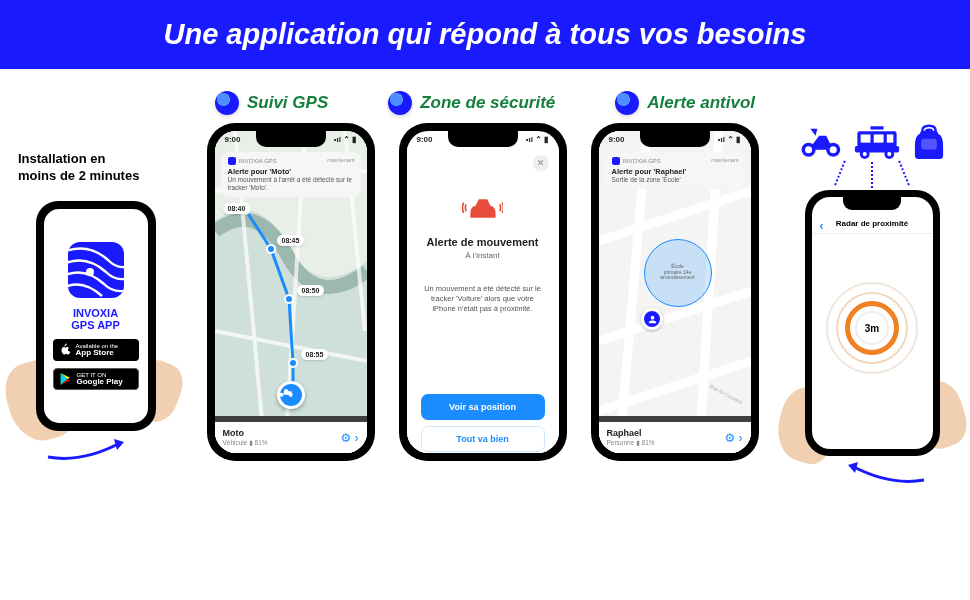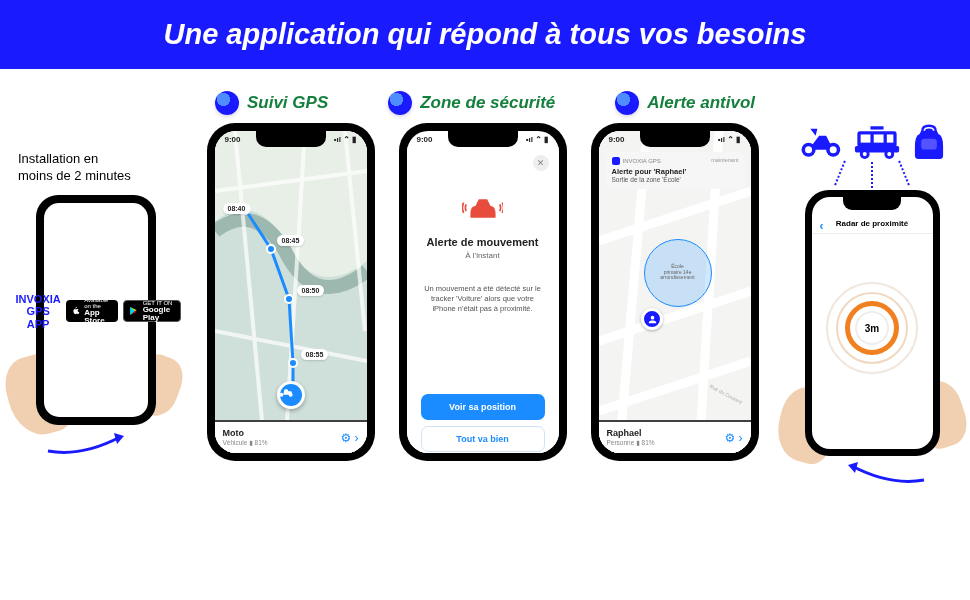--- a/index.html
+++ b/index.html
@@ -9,23 +9,23 @@
 .feature{display:flex;align-items:center;gap:8px}
 .feature-icon{width:24px;height:24px;border-radius:50%;background:radial-gradient(circle at 35% 35%,#4d8dff 30%,#1a1aff 30%);box-shadow:0 2px 4px rgba(0,0,0,.15)}
 .feature-label{font-weight:900;font-style:italic;font-size:17px;color:#15803d}
 
 .main{display:flex;align-items:flex-start;justify-content:space-between;padding:0 18px;margin-top:4px}
 
 .col{position:relative}
 
 
 .hand-phone{position:relative;width:155px;margin-top:28px}
-.install-text{font-size:13px;font-weight:400;text-align:left;margin-bottom:10px;line-height:1.3}
+.install-text{font-size:13px;font-weight:700;text-align:left;margin-bottom:16px;line-height:1.3}
 .phone-small{width:120px;height:230px;background:#000;border-radius:22px;padding:8px;position:relative;margin:0 auto}
-.phone-small .screen{background:#fff;width:100%;height:100%;border-radius:15px;display:flex;flex-direction:row;align-items:center;justify-content:center;gap:5px;padding:0}
+.phone-small .screen{background:#fff;width:100%;height:100%;border-radius:15px;display:flex;flex-direction:column;align-items:center;justify-content:center;gap:5px;padding:0}
 .app-icon{width:56px;height:56px;background:#1a1aff;border-radius:12px;position:relative;overflow:hidden}
 .app-icon svg{position:absolute;inset:0}
 .app-name{color:#1a1aff;font-weight:900;font-size:11px;text-align:center;line-height:1.15;margin-top:4px}
 .store-badge{width:86px;height:22px;background:#000;border-radius:4px;display:flex;align-items:center;padding:0 5px;gap:4px;margin-top:2px}
 .store-badge.play{border:1px solid #555}
 .store-badge .s-icon{width:14px;height:14px}
 .store-badge .s-text{color:#fff;font-size:6px;line-height:1}
 .store-badge .s-text b{font-size:8px;display:block}
 .hand-l{position:absolute;left:-28px;bottom:-10px;width:60px;height:80px;background:#f0d0b0;border-radius:40% 30% 30% 50%;transform:rotate(-15deg);z-index:-1}
 .hand-l2{position:absolute;right:-24px;bottom:10px;width:46px;height:60px;background:#f0d0b0;border-radius:40%;transform:rotate(20deg);z-index:-1}
@@ -41,21 +41,21 @@
 .notif .nh .sq{width:8px;height:8px;background:#1a1aff;border-radius:2px}
 .notif .nt{font-weight:700;font-size:7.5px}
 .notif .nb{font-size:6.5px;color:#555;line-height:1.2}
 .notif .time{position:absolute;top:5px;right:6px;color:#999;font-size:5.5px}
 
 .map{position:absolute;inset:0;background:#e9f0e8}
 .map svg{position:absolute;inset:0;width:100%;height:100%}
 .time-chip{position:absolute;background:#fff;border-radius:8px;padding:2px 5px;font-size:7px;font-weight:600;box-shadow:0 1px 2px rgba(0,0,0,.15)}
 .moto-pin{position:absolute;width:28px;height:28px;background:#1a8cff;border:3px solid #fff;border-radius:50%;left:50%;bottom:44px;transform:translateX(-50%);display:flex;align-items:center;justify-content:center;box-shadow:0 2px 4px rgba(0,0,0,.3)}
 .moto-pin svg{width:16px;height:16px;fill:#fff}
-.bottom-bar{position:absolute;bottom:0;left:0;right:0;background:#fff;display:flex;align-items:center;justify-content:space-between;padding:6px 8px;border-top:2px solid #404040}
+.bottom-bar{position:absolute;bottom:0;left:0;right:0;background:#fff;display:flex;align-items:center;justify-content:space-between;padding:6px 8px;border-top:6px solid #404040}
 .bottom-bar .bt{font-size:8px}
 .bottom-bar .bt b{font-size:9px;display:block}
 .bottom-bar .gear{color:#1a8cff;font-size:12px}
 
 
 .alert-screen{background:#fff;height:100%;display:flex;flex-direction:column;align-items:center;text-align:center;padding:10px 14px}
 .alert-icon{margin-top:40px;width:42px;height:30px;position:relative}
 .alert-title{font-weight:700;font-size:11px;margin-top:10px}
 .alert-sub{font-size:8px;color:#666;margin-top:3px}
 .alert-body{font-size:7.5px;color:#555;margin-top:24px;line-height:1.35}
@@ -188,20 +188,29 @@
           <div class="moto-pin">
             <svg viewBox="0 0 24 24">
                 <path d="M5 16a3 3 0 100 .1zM19 16a3 3 0 100 .1zM5 16h14l-2-5h-4l-2-3H7l-1 3z" fill="#fff"></path>
               </svg>
           </div>
         </div>
         <div class="statusbar" style="position:absolute;top:0;left:0;right:0;z-index:3">
             <span>9:00</span>
             <span>•ıl ⌃ ▮</span>
           </div>
+        <div class="notif" style="position:absolute;top:18px;left:0;right:0;z-index:3">
+          <div class="nh">
+              <span class="sq"></span>
+              <span>INVOXIA GPS</span>
+            </div>
+          <span class="time">maintenant</span>
+          <div class="nt">Alerte pour 'Moto'</div>
+          <div class="nb">Un mouvement à l'arrêt a été détecté sur le tracker 'Moto'.</div>
+        </div>
         <div class="bottom-bar">
           <div class="bt"><b>Moto</b><span style="color:#888;font-size:6.5px">Véhicule  ▮ 81%</span></div>
           <span class="gear">⚙ ›</span>
         </div>
       </div>
     </div>
 
     <div class="phone">
       <div class="notch"></div>
       <div class="screen">

